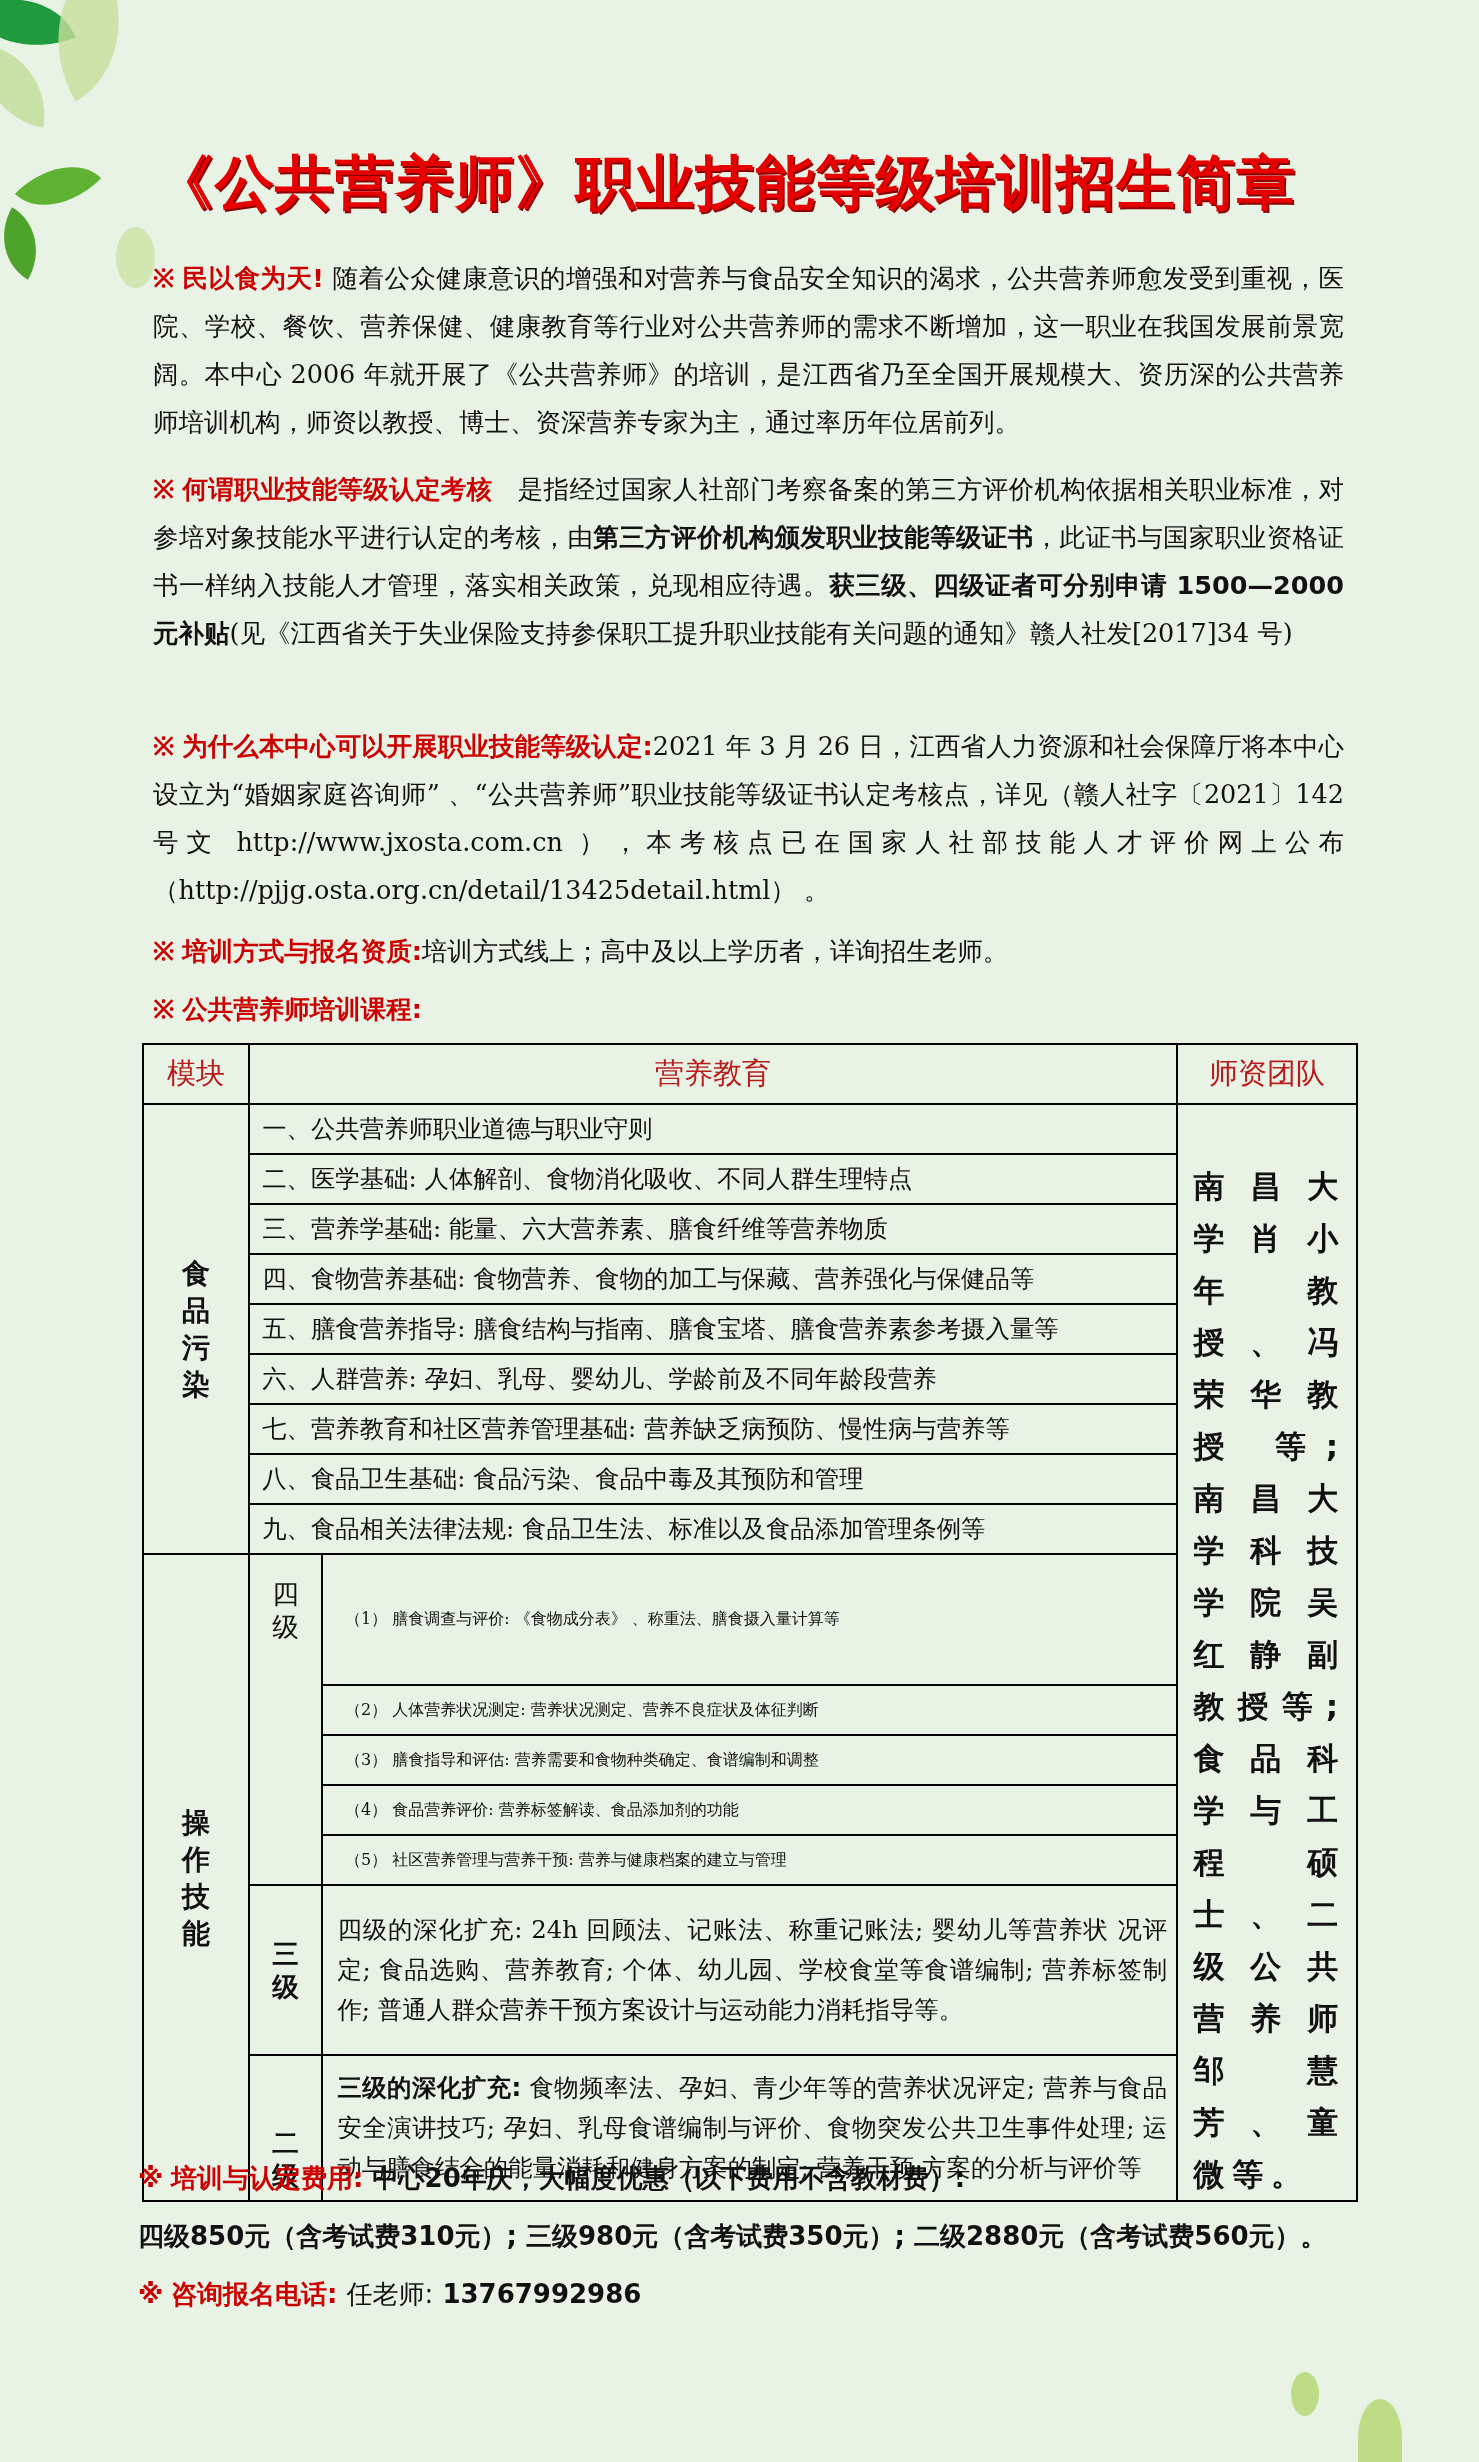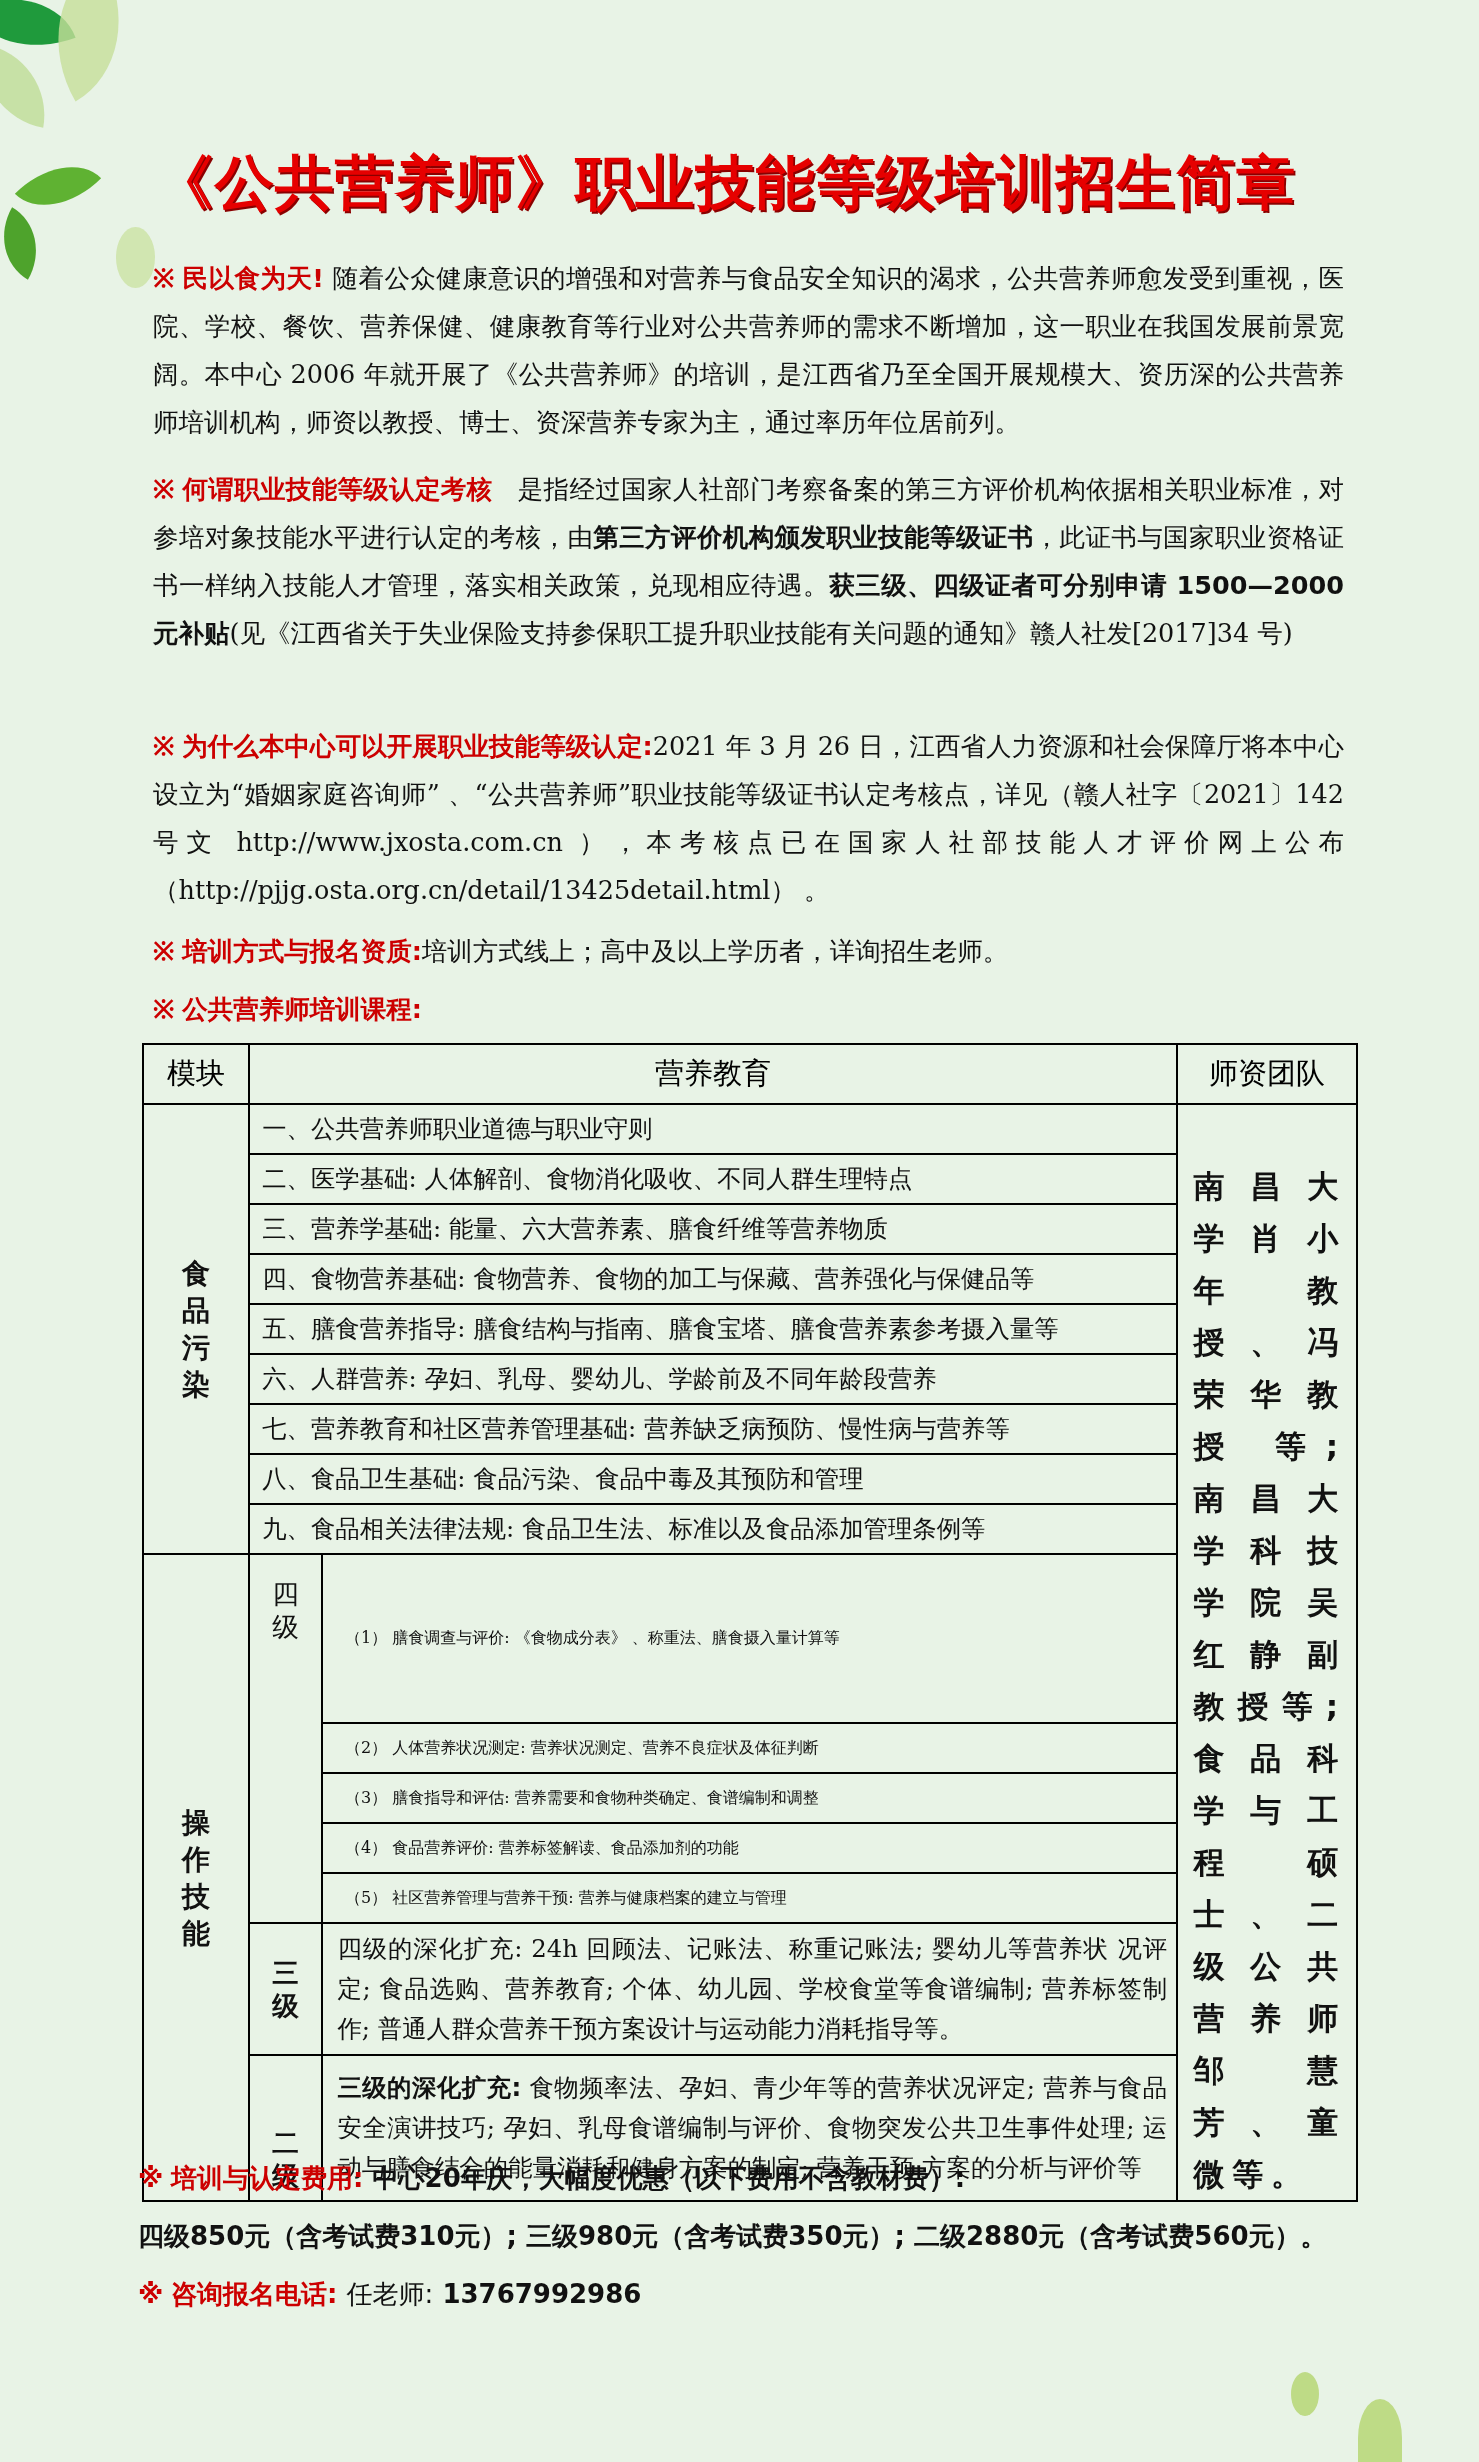--- a/index.html
+++ b/index.html
@@ -25,21 +25,21 @@
   .bold { font-weight: bold; font-family: "DejaVu Sans", sans-serif; }
   .mark { color: #cc0000; font-weight: bold; margin-right: 7.8px; }
 
   table.course {
     position: absolute; left: 142px; top: 1043px; width: 1213px; height: 1080px;
     border-collapse: collapse; table-layout: fixed;
     font-family: "DejaVu Serif", "Liberation Serif", serif;
   }
   table.course td, table.course th { border: 2.2px solid #000; padding: 0; }
   table.course th {
-    color: #000000; font-weight: normal; font-size: 29px; height: 58px;
+    color: #b91c1c; font-weight: normal; font-size: 29px; height: 58px;
     font-family: "DejaVu Sans", sans-serif;
   }
   .mod {
     text-align: center; font-weight: bold; font-size: 28px; line-height: 37px;
     font-family: "DejaVu Sans", sans-serif;
   }
   .lvl {
     text-align: center; font-size: 26.6px; line-height: 33px;
     font-family: "DejaVu Sans", sans-serif;
   }
@@ -145,21 +145,21 @@
       </tr>
   <tr>
         <td class="sub">（3） 膳食指导和评估:   营养需要和食物种类确定、食谱编制和调整</td>
       </tr>
   <tr>
         <td class="sub">（4） 食品营养评价:   营养标签解读、食品添加剂的功能</td>
       </tr>
   <tr>
         <td class="sub">（5） 社区营养管理与营养干预:  营养与健康档案的建立与管理</td>
       </tr>
-  <tr style="height:132px;">
+  <tr style="height:170px;">
     <td class="lvl bold" style="padding:0 22px !important;">三级</td>
     <td class="long">四级的深化扩充: 24h 回顾法、记账法、称重记账法; 婴幼儿等营养状 况评定; 食品选购、营养教育; 个体、幼儿园、学校食堂等食谱编制;  营养标签制作;  普通人群众营养干预方案设计与运动能力消耗指导等。</td>
   </tr>
   <tr style="height:146px;">
     <td class="lvl bold" style="vertical-align:bottom;padding:0 22px 7.8px !important;text-align:center;">二级</td>
     <td class="long"><span class="bold">三级的深化扩充:</span><span> 食物频率法、孕妇、青少年等的营养状况评定; 营养与食品安全演讲技巧; 孕妇、乳母食谱编制与评价、食物突发公共卫生事件处理; 运动与膳食结合的能量消耗和健身方案的制定; 营养干预 方案的分析与评价等</span></td>
   </tr>
 </tbody>
   </table>
 

